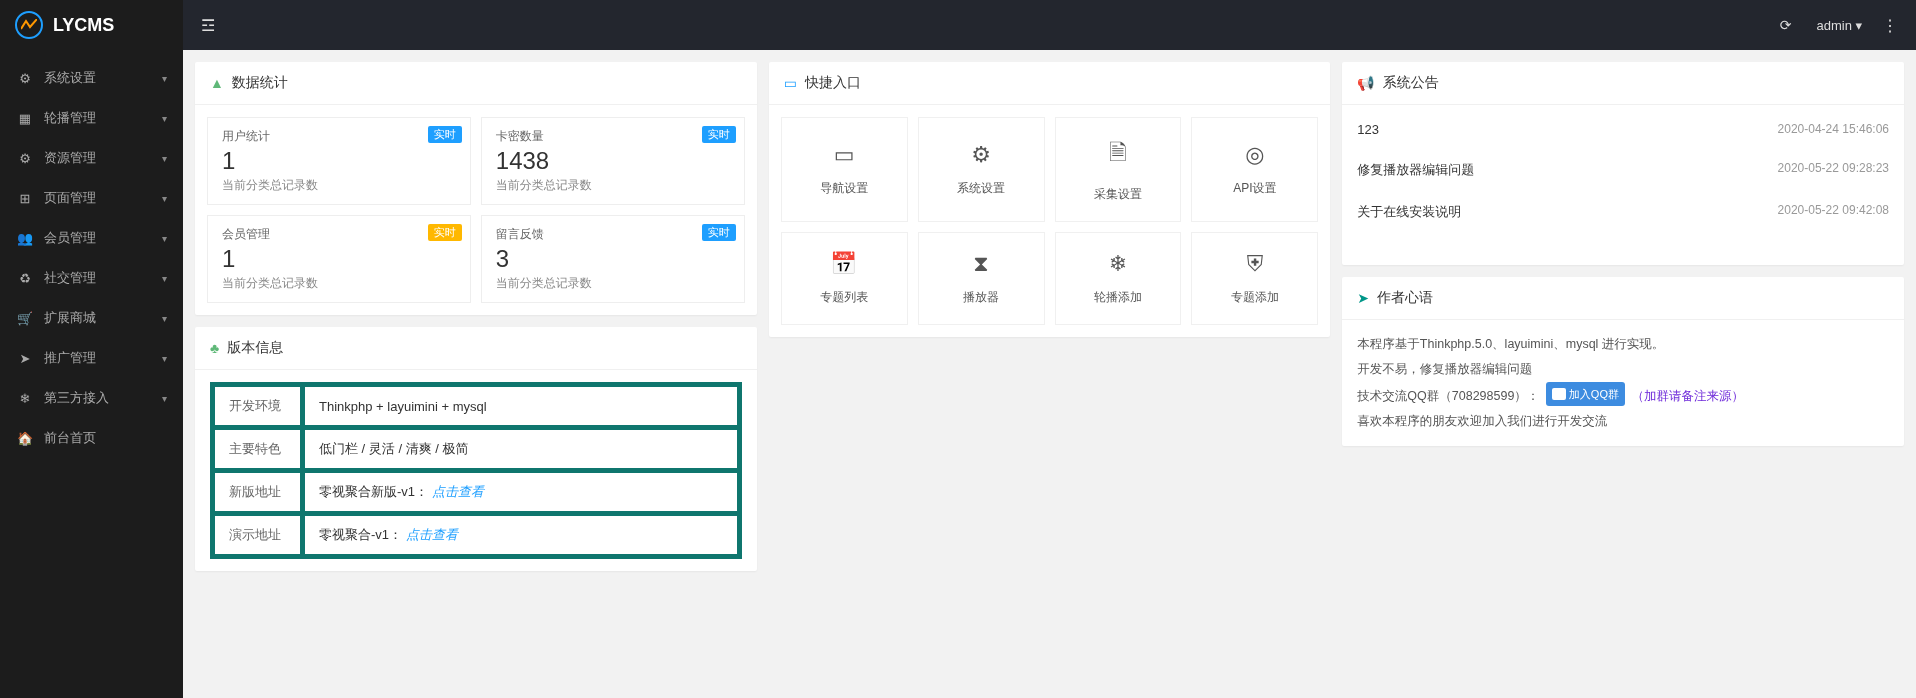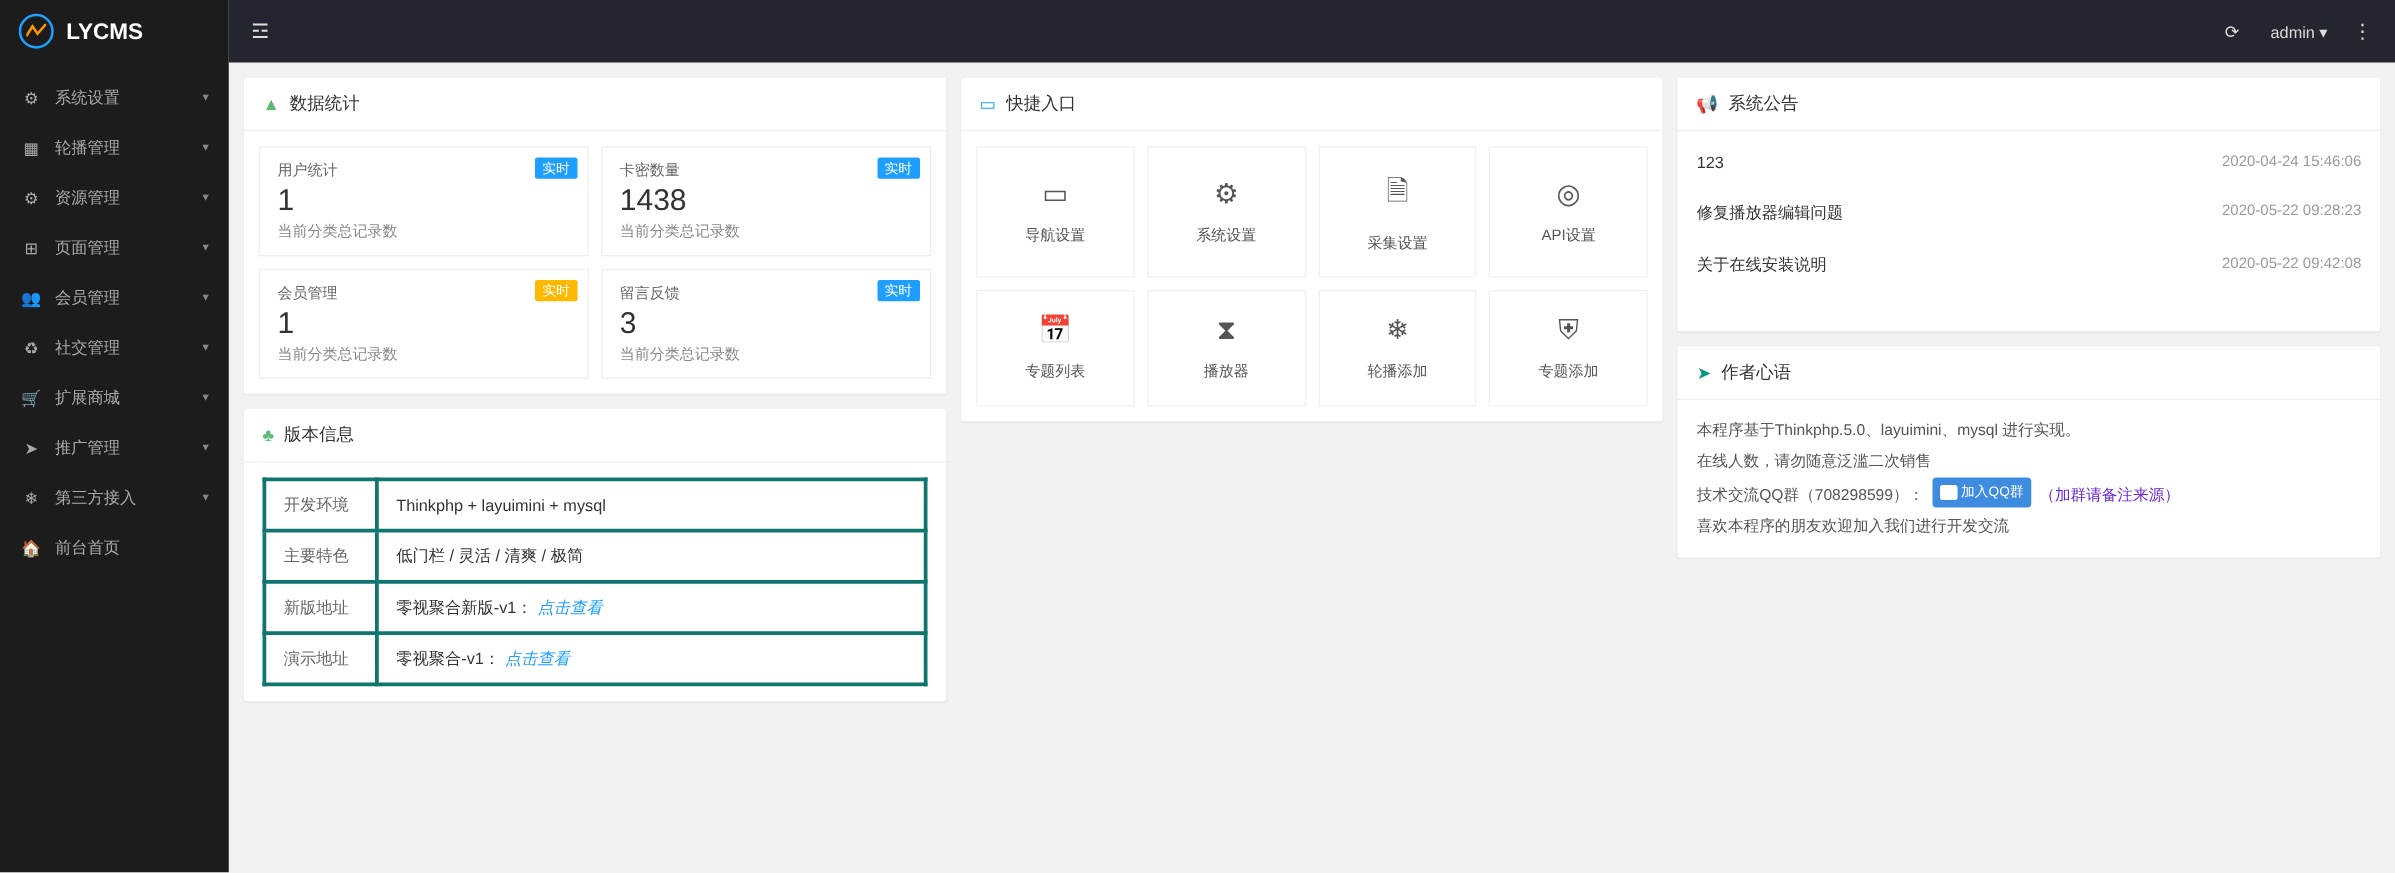--- a/index.html
+++ b/index.html
@@ -63,21 +63,21 @@
 .ann-time { color: #999; font-size: 12px; }
 
 
 .author-body { font-size: 12.5px; color: #555; line-height: 2; padding: 12px 15px; }
 .qq-badge { display: inline-flex; align-items: center; background: #3d8ce0; color: #fff; padding: 1px 6px; border-radius: 3px; font-size: 11px; margin: 0 3px; }
 .qq-badge .qimg { width: 14px; height: 12px; background: #fff; border-radius: 2px; margin-right: 3px; display: inline-block; }
 .paren { color: #6d28d9; }
 
 
 .ver-table { width: 100%; border-collapse: collapse; margin: 0; }
-.ver-table td { border: 3px solid #0f766e; padding: 10px 14px; font-size: 13px; }
+.ver-table td { border: 5px solid #0f766e; padding: 10px 14px; font-size: 13px; }
 .ver-table td:first-child { width: 90px; color: #666; }
 .link { color: #1e9fff; cursor: pointer; font-style: italic; }
 .colon { color: #333; margin-right: 4px; }
 
 
 svg { display: inline-block; vertical-align: middle; }
 </style>
 </head>
 <body>
 
@@ -285,21 +285,21 @@
           </div>
         </div>
 
         <div class="card">
           <div class="card-header">
             <span class="hicon teal">➤</span>
             <span>作者心语</span>
           </div>
           <div class="author-body">
             <div>本程序基于Thinkphp.5.0、layuimini、mysql 进行实现。</div>
-            <div>在线人数，请勿随意泛滥二次销售</div>
+            <div>开发不易，修复播放器编辑问题</div>
             <div>
               <span>技术交流QQ群（708298599）：</span>
               <span class="qq-badge">
                 <span class="qimg"></span>
                 <span>加入QQ群</span>
               </span>
               <span class="paren">（加群请备注来源）</span>
             </div>
             <div>喜欢本程序的朋友欢迎加入我们进行开发交流</div>
           </div>

